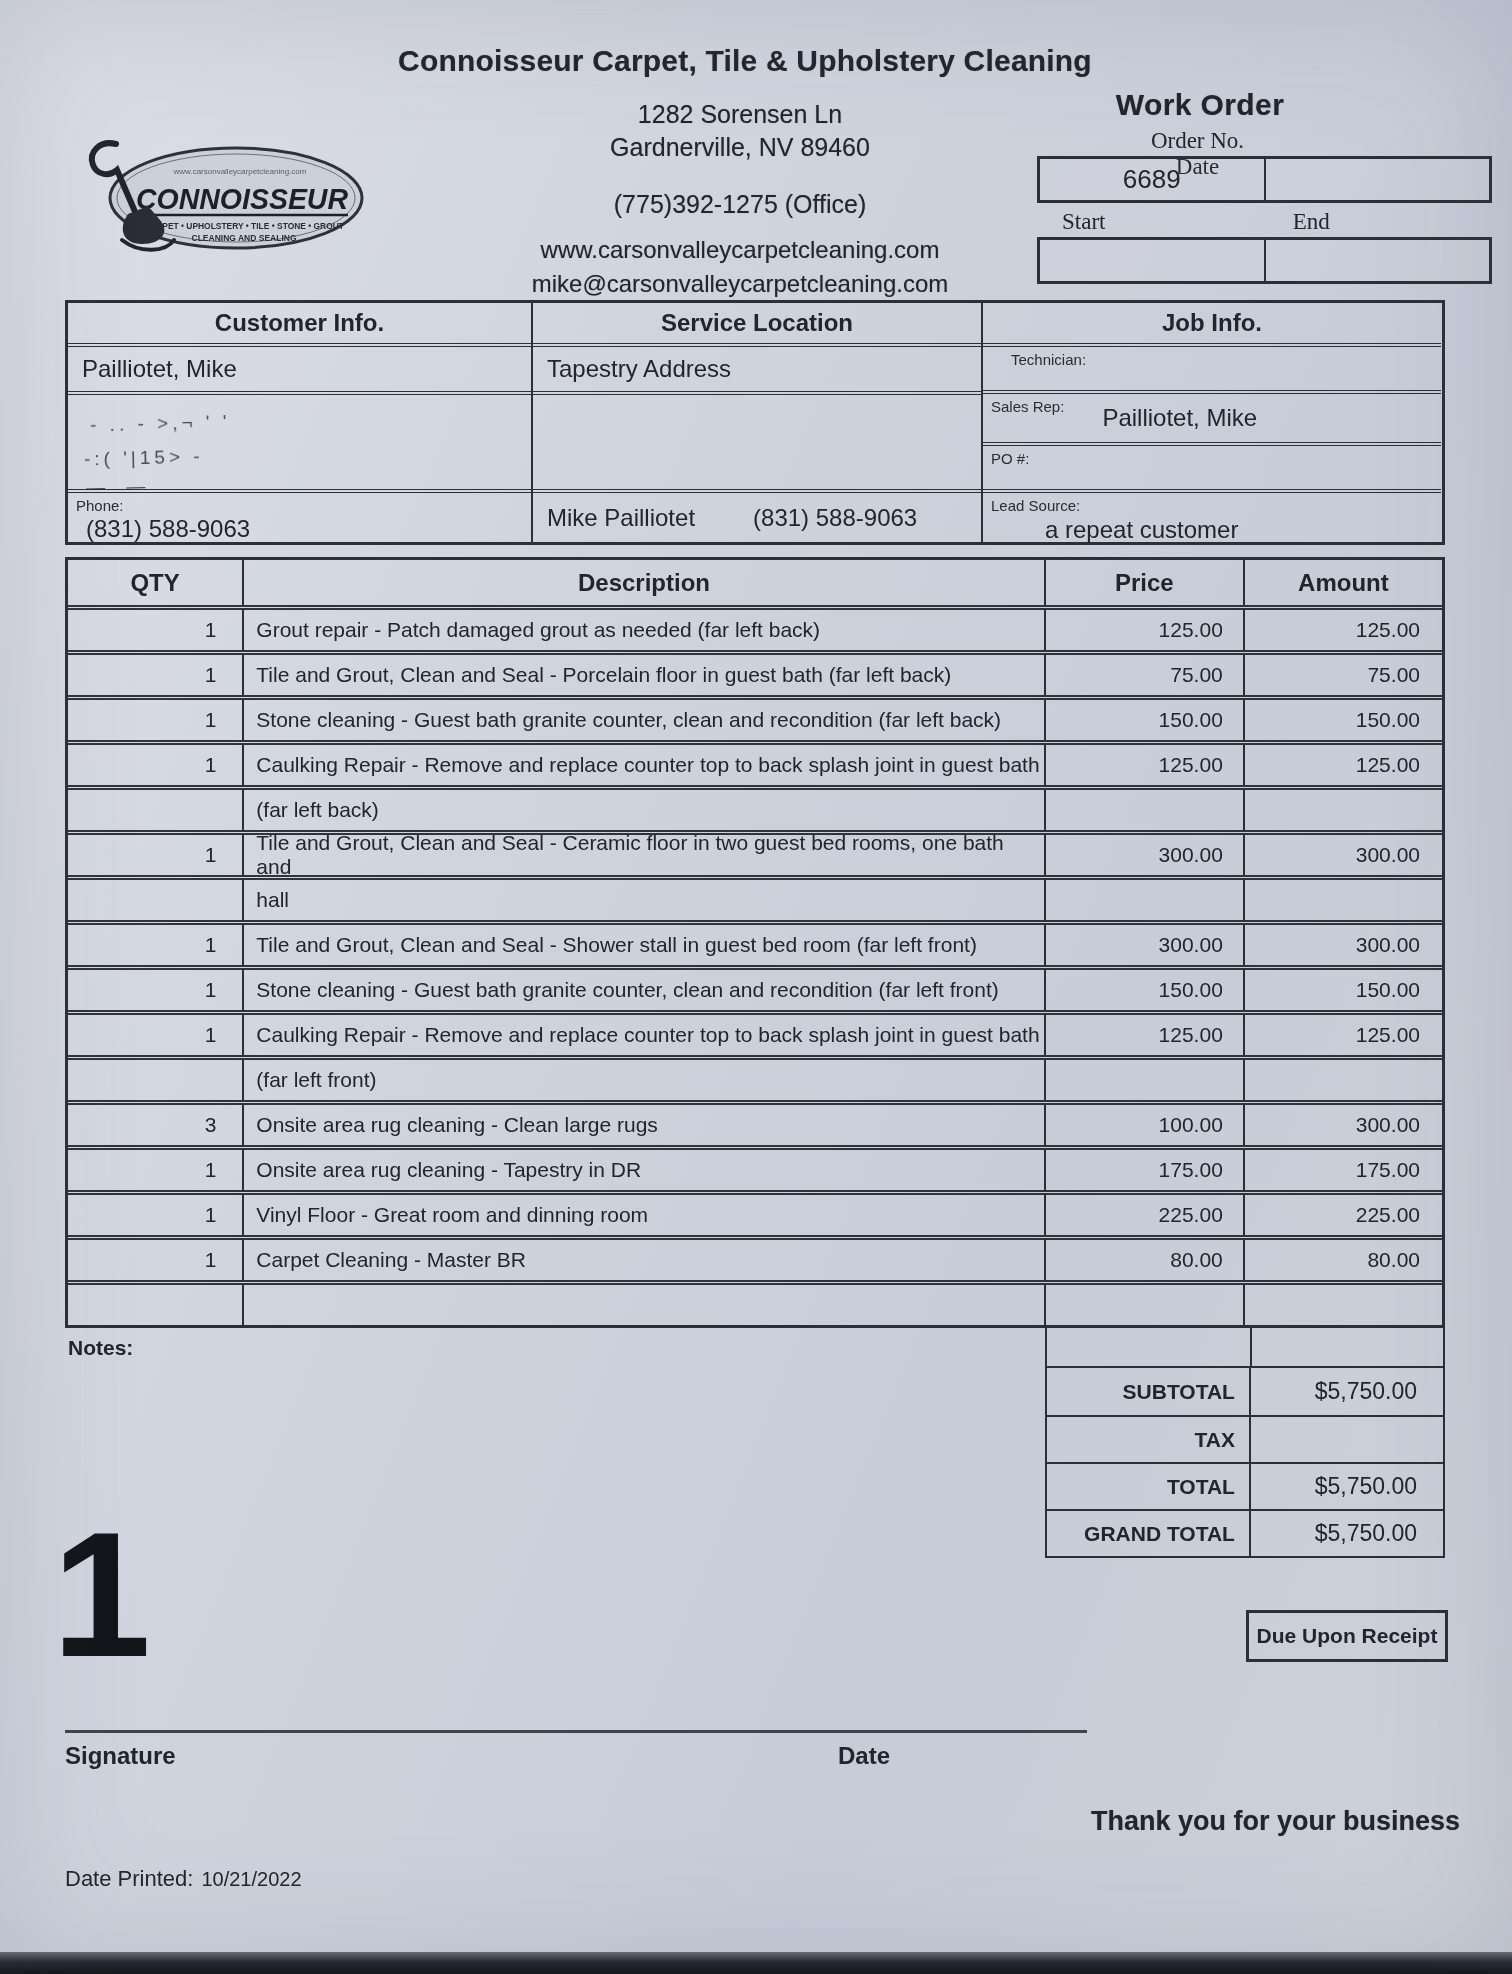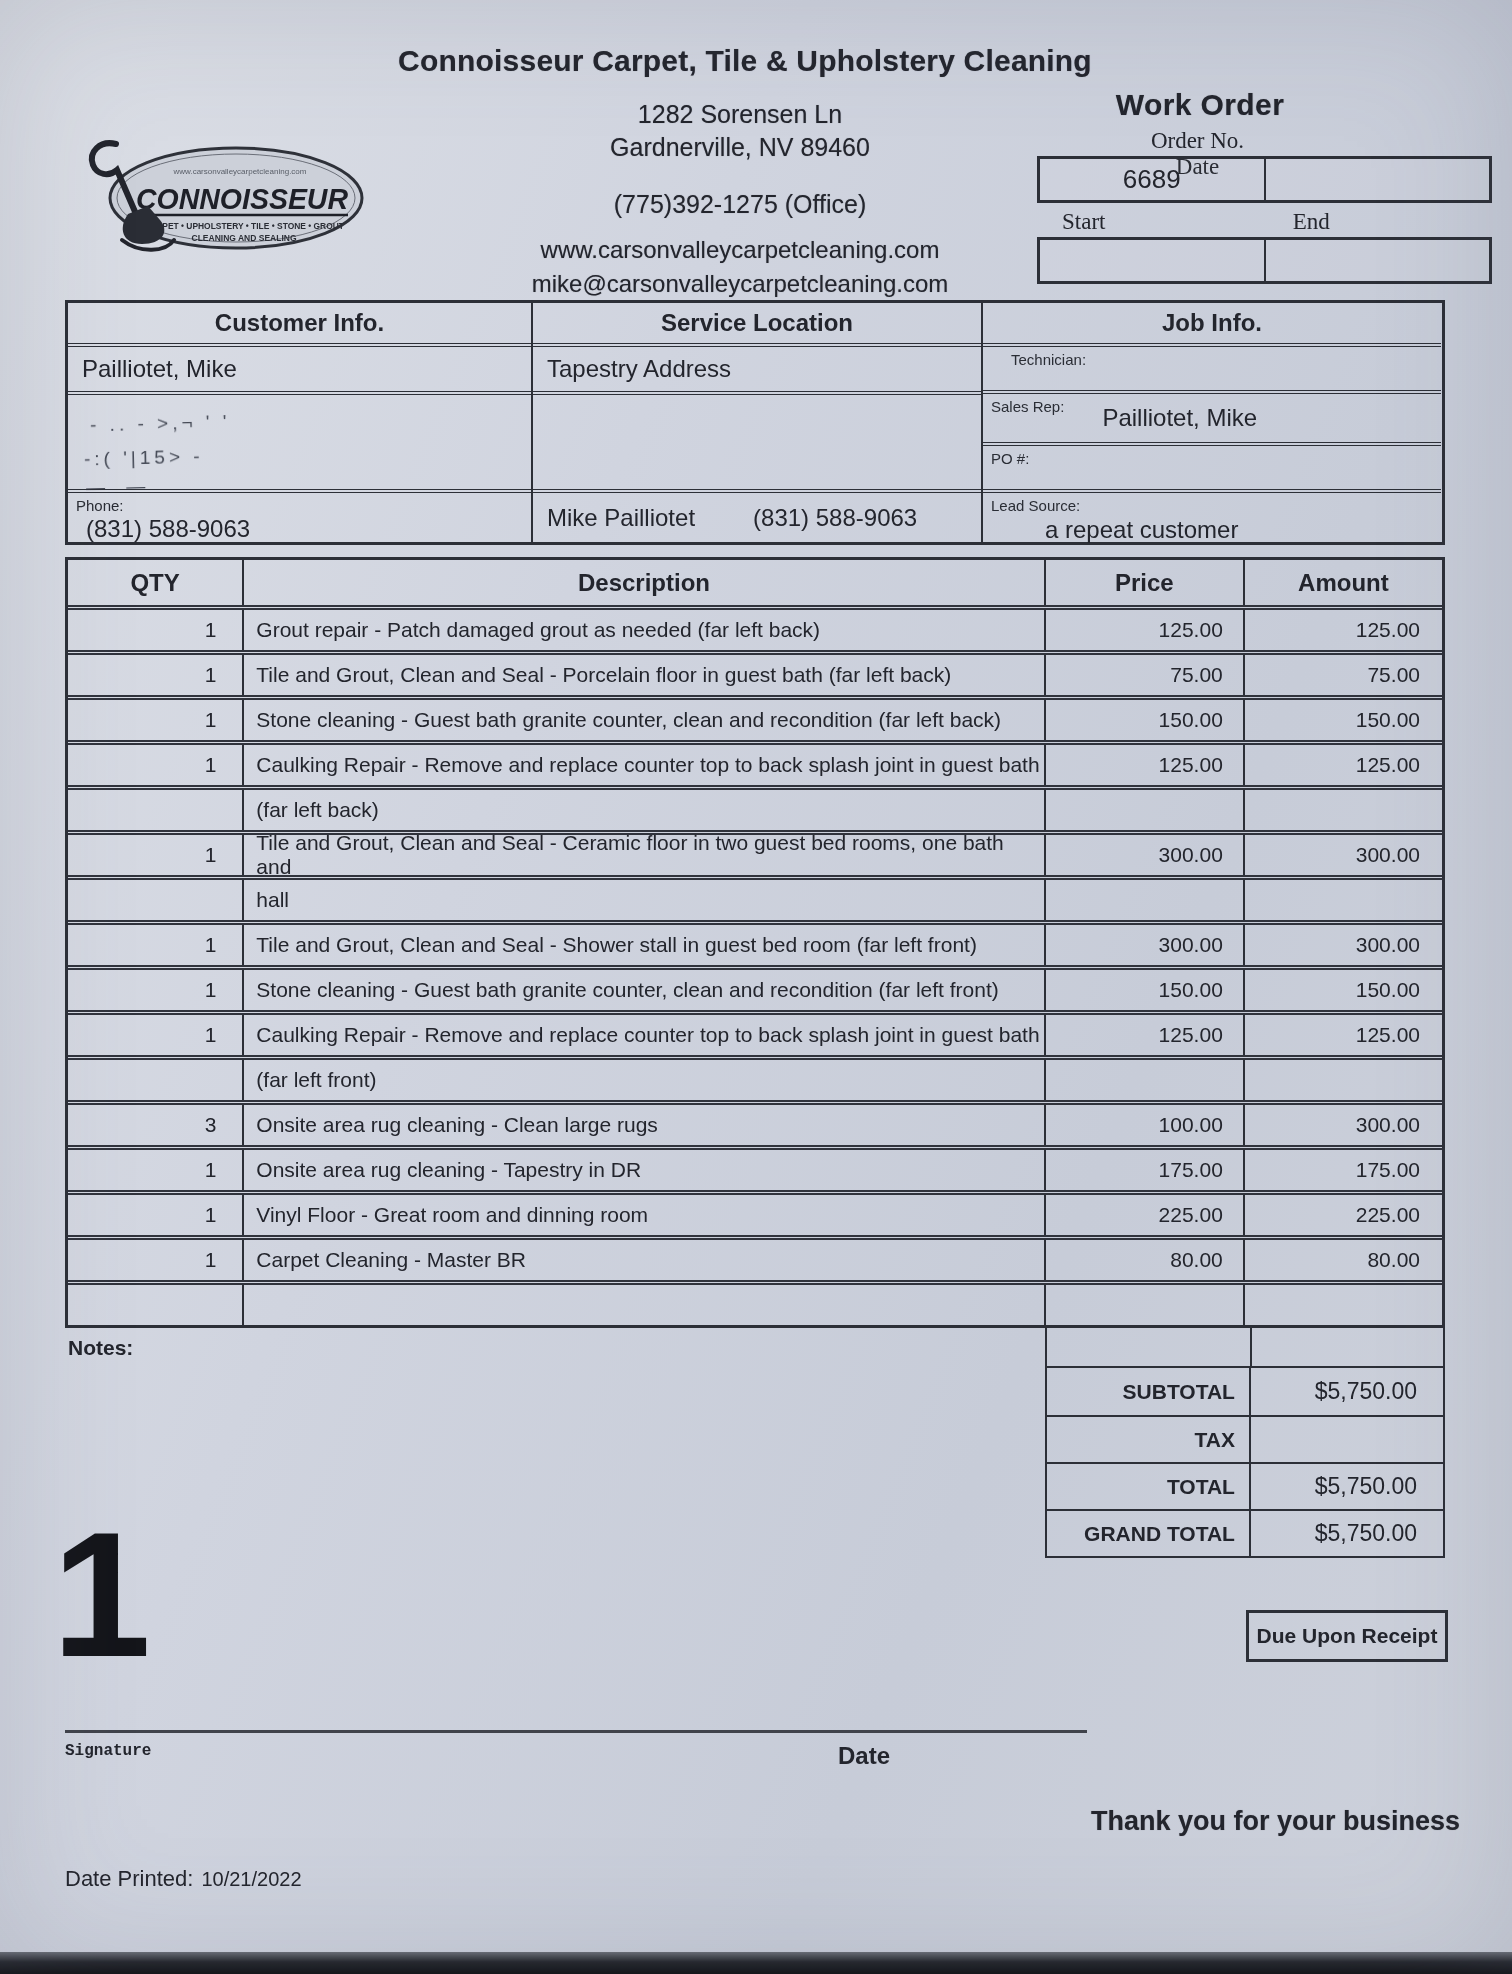--- a/index.html
+++ b/index.html
@@ -99,21 +99,21 @@
     justify-content:flex-end; padding-right:14px; font-size:21px; font-weight:bold; }
   .tvalue{ width:193px; display:flex; align-items:center; justify-content:flex-end;
     padding-right:26px; font-size:23px; }
   .due-box{ left:1246px; top:1610px; width:202px; height:52px; border:3px solid #2c2f37;
     display:flex; align-items:center; justify-content:center; font-size:21px; font-weight:bold; }
 
   
   .page-one{ left:52px; top:1506px; font-size:178px; font-weight:bold;
     line-height:1; color:#14151a; }
   .sig-line{ left:65px; top:1730px; width:1022px; height:3px; background:#40434b; }
-  .sig-label{ left:65px; top:1742px; font-size:16px; font-weight:bold;font-family:Liberation Mono, monospace; }
+  .sig-label{ left:65px; top:1742px; font-size:24px; font-weight:bold; }
   .date-label{ left:838px; top:1742px; font-size:24px; font-weight:bold; }
   .thanks{ left:900px; top:1794px; width:560px; text-align:right;
     font-size:27px; font-weight:bold;margin-top:12px; }
   .date-printed{ left:65px; top:1866px; font-size:22px; }
   .date-printed .val{ font-size:20px; margin-left:8px; }
   .bottom-strip{ left:0; top:1952px; width:1512px; height:22px;
     background:linear-gradient(180deg,#6a6e76 0%, #23252b 45%, #0f1013 100%); }
 </style>
 </head>
 <body>

